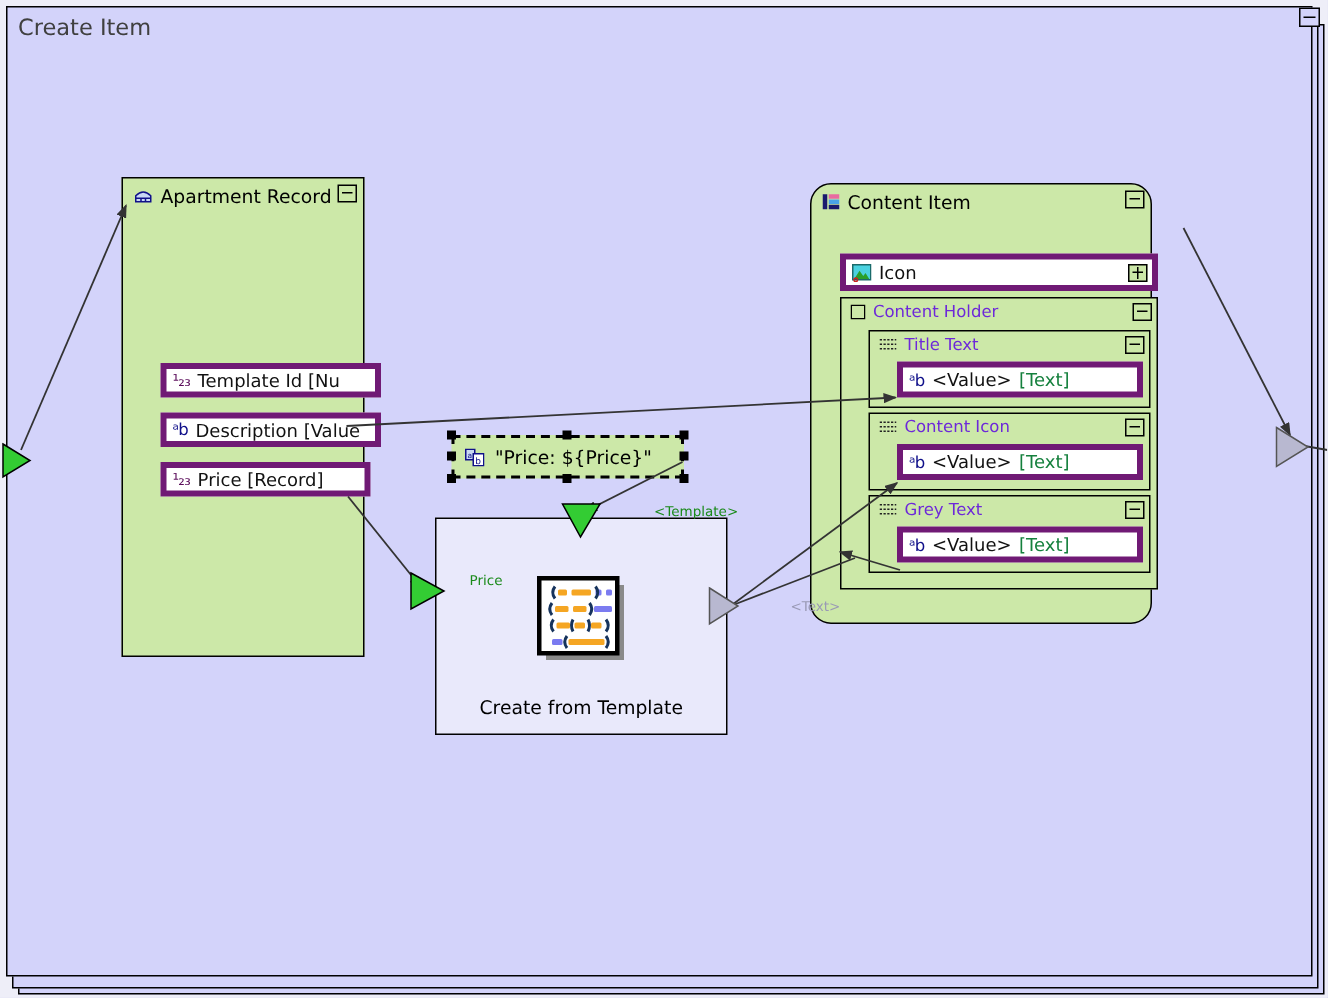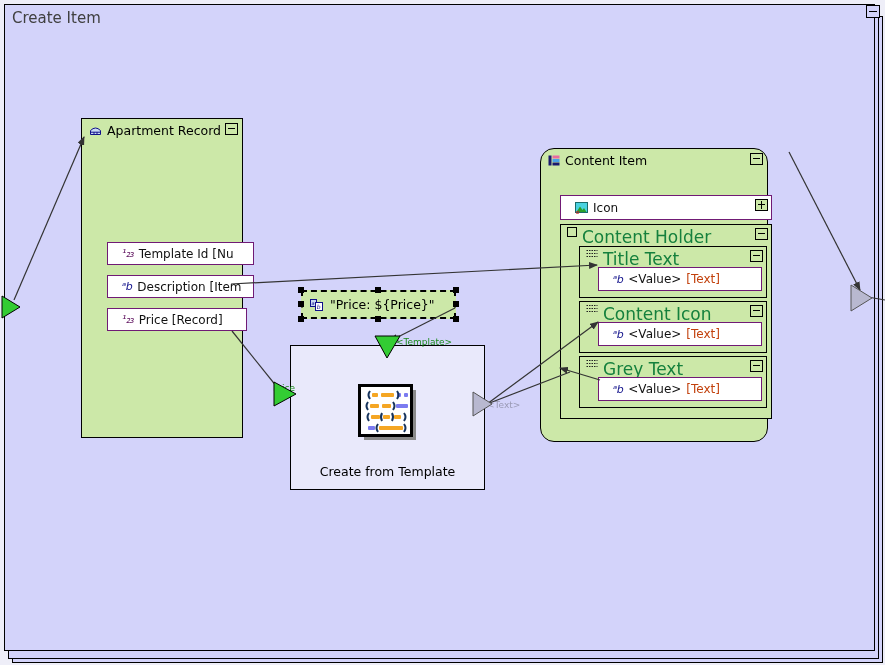--- a/index.html
+++ b/index.html
@@ -96,66 +96,66 @@
     position: absolute;
     left: 5px; top: 1px;
     width: 1px; height: 8px;
     background: #000;
   }
 
   
   .attr {
     position: absolute;
     box-sizing: border-box;
-    border: 1px solid #701a75;
+    border: 4px solid #701a75;
     background: #fff;
     display: flex;
     align-items: center;
     gap: 5px;
-    padding-left: 14px;
+    padding-left: 4px;
     font-size: 12px;
     color: #111;
     white-space: nowrap;
     overflow: hidden;
   }
   
   .group {
     position: absolute;
     box-sizing: border-box;
     border: 1px solid #000;
     background: #cce8a8;
   }
   .group-title {
     position: absolute;
     left: 6px; top: 2px;
     display: flex;
-    align-items: flex-start;
+    align-items: center;
     gap: 5px;
-    font-size: 17px;
-    color: #15803d;
-    white-space: nowrap;
-  }
-
-  
-  .ico { display: inline-block; flex: none; line-height: 0; font-style: italic; }
+    font-size: 11px;
+    color: #6d28d9;
+    white-space: nowrap;
+  }
+
+  
+  .ico { display: inline-block; flex: none; line-height: 0; }
   .ico-num {
     font-size: 11px;
     color: #5a0b5a;
     line-height: 1;
     letter-spacing: -0.5px;
     font-family: "DejaVu Sans", sans-serif;
   }
   .ico-txt {
     font-size: 11px;
     color: #10108a;
     line-height: 1;
     letter-spacing: -0.5px;
     font-family: "DejaVu Sans", sans-serif;
   }
-  .tag-type { color: #c2410c; }
+  .tag-type { color: #15803d; }
 
   
   .expr {
     position: absolute;
     box-sizing: border-box;
     background: #cce8a8;
     border: 2px dashed #000;
     display: flex;
     align-items: center;
     gap: 7px;
@@ -186,20 +186,21 @@
     color: #000;
     white-space: nowrap;
     margin-top: 40px;
   }
 
   
   .port-label {
     position: absolute;
     font-size: 9px;
     white-space: nowrap;
+    margin-left: 40px;
   }
   .port-green { color: #1a8a1a; }
   .port-grey  { color: #9a9ab5; }
 
   svg.overlay {
     position: absolute;
     left: 0; top: 0;
     width: 885px; height: 665px;
     pointer-events: none;
   }
@@ -232,30 +233,30 @@
       <span class="bar-h"></span>
     </div>
 
     <div class="attr" style="left:25px; top:123px; width:147px; height:23px;">
       <span class="ico ico-num">¹₂₃</span>
       <span>Template Id [Nu</span>
     </div>
 
     <div class="attr" style="left:25px; top:156px; width:147px; height:23px;">
       <span class="ico ico-txt">ᵃb</span>
-      <span>Description [Item</span>
+      <span>Description [Value</span>
     </div>
 
     <div class="attr" style="left:25px; top:189px; width:140px; height:23px;">
       <span class="ico ico-num">¹₂₃</span>
       <span>Price [Record]</span>
     </div>
   </div>
 
-  <div class="node" style="left:540px; top:148px; width:228px; height:294px;border-radius:14px;">
+  <div class="node" style="left:540px; top:122px; width:228px; height:294px;border-radius:14px;">
     <div class="node-title">
       <span class="ico">
         <svg width="12" height="11" viewBox="0 0 12 11">
           <rect x="0.5" y="0.5" width="3" height="10" fill="#1a1a6e"></rect>
           <rect x="4.5" y="0.5" width="7" height="3" fill="#e86ba0"></rect>
           <rect x="4.5" y="4" width="7" height="3" fill="#4aa3e8"></rect>
           <rect x="4.5" y="7.5" width="7" height="3" fill="#1a1a6e"></rect>
         </svg>
       </span>
       <span>Content Item</span>

